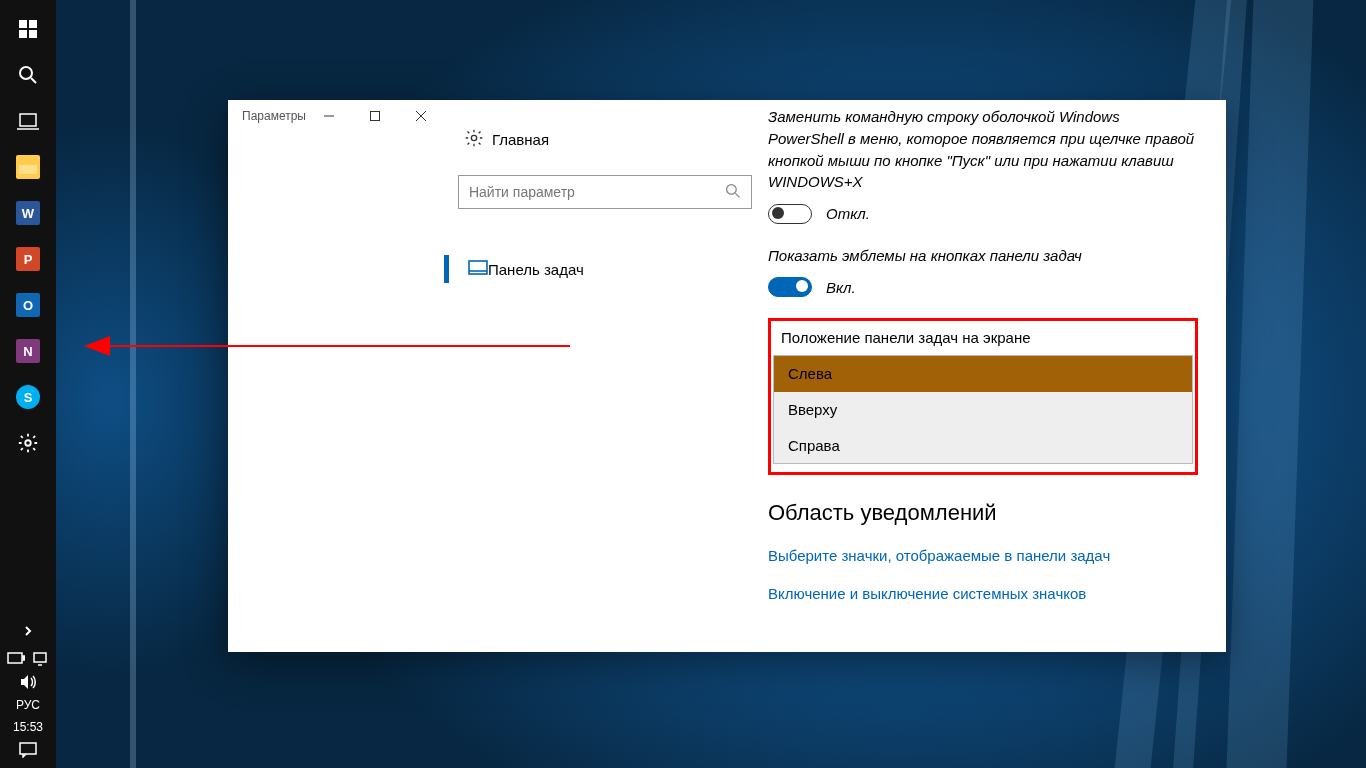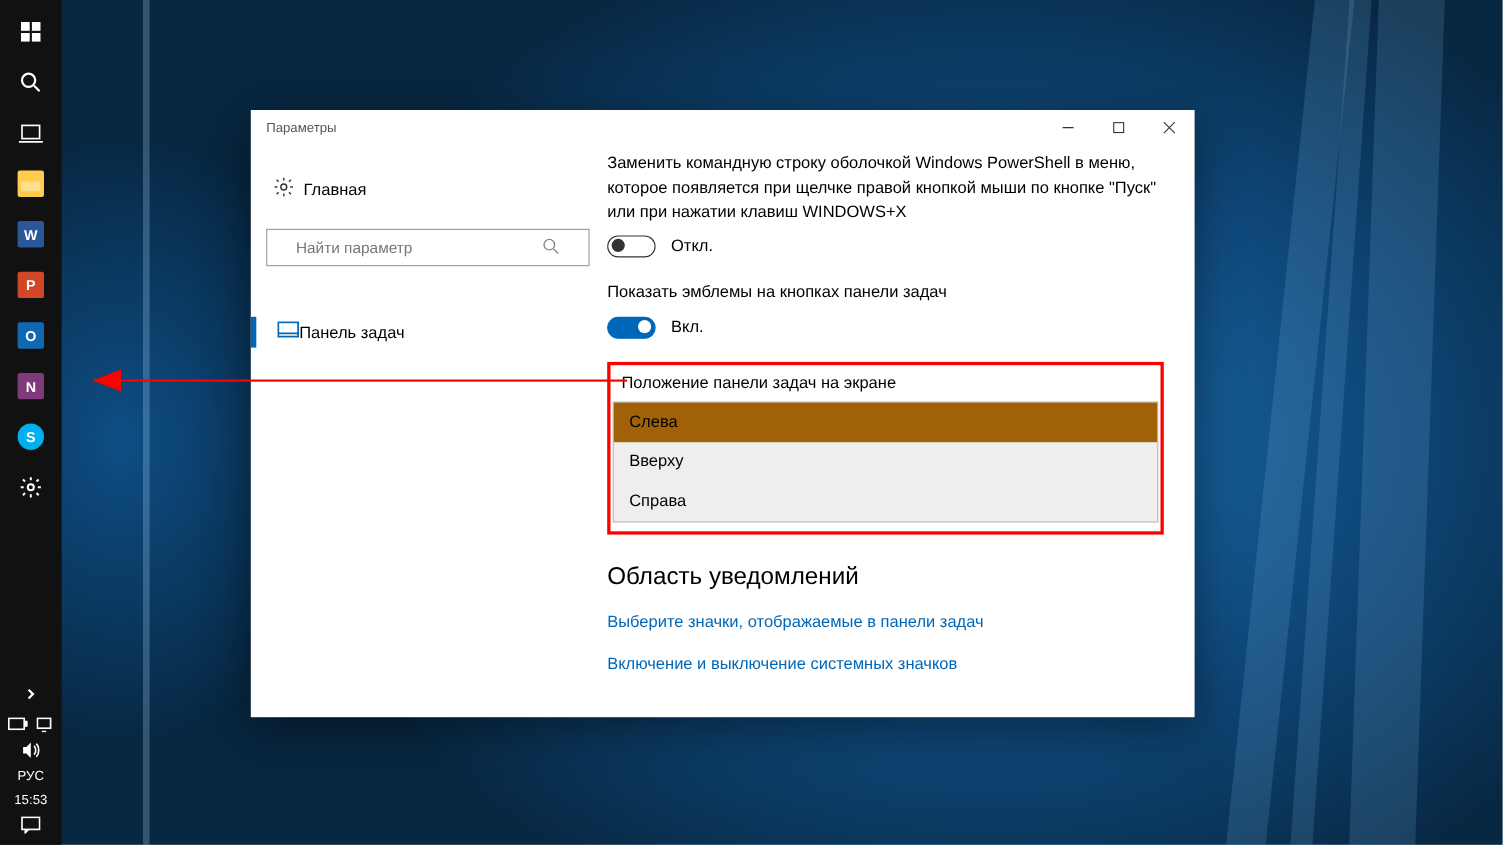--- a/index.html
+++ b/index.html
@@ -42,48 +42,48 @@
   position:absolute; left:86px; top:345px; width:484px; height:2px;
   background:#ff0000; z-index:5;
 }
 .arrow::before {
   content:""; position:absolute; left:-2px; top:-9px;
   border:10px solid transparent; border-right:26px solid #ff0000; border-left:none;
 }
 
 
 .window {
-  position:absolute; left:228px; top:100px; width:858px; height:552px;
+  position:absolute; left:228px; top:100px; width:998px; height:552px;
   background:#fff; color:#000; box-shadow:0 10px 40px rgba(0,0,0,0.45);
-  display:flex; flex-direction:column;
+  display:flex; flex-direction:row;
 }
 .titlebar { height:32px; display:flex; align-items:center; font-size:12px; color:#555; }
 .titlebar .title { padding-left:14px; }
 .titlebar .spacer { flex:1; }
 .win-btn { width:46px; height:32px; display:flex; align-items:center; justify-content:center; cursor:pointer; }
 
 .body { flex:1; display:flex; overflow:hidden; }
 
 
 .left { width:316px; padding:22px 14px 0 14px; }
 .home { display:flex; align-items:center; gap:8px; font-size:15px; padding:6px 6px 18px 6px;}
 .search {
   margin-top:6px; width:294px; height:34px; border:1px solid #999;
-  display:flex; align-items:center; padding:0 26px; color:#777; font-size:14px;
+  display:flex; align-items:center; padding:0 10px; color:#777; font-size:14px;
 }
 .search .ph { flex:1; }
 .nav-item {
   margin-top:40px; display:flex; align-items:center; 
   height:40px; padding-left:10px; color:#000000; font-size:15px; position:relative; cursor:pointer;
 }
 .nav-item::before { content:""; position:absolute; left:-14px; top:6px; bottom:6px; width:5px; background:#0067b8; }
 
 
 .right { flex:1; padding:6px 28px 0 8px; font-size:15px; line-height:1.45; overflow:hidden;}
-.block { margin-bottom:20px; }
+.block { margin-bottom:20px;font-style:italic; }
 .toggle { display:flex; align-items:center; gap:14px; margin-top:10px; }
 .switch { width:44px; height:20px; border-radius:20px; border:1px solid #333; position:relative; background:#fff; cursor:pointer;}
 .switch .knob { position:absolute; top:2px; left:3px; width:12px; height:12px; border-radius:50%; background:#333; }
 .switch.on { background:#0067b8; border-color:#0067b8; }
 .switch.on .knob { left:auto; right:3px; background:#fff; }
 
 .dropdown-section {
   border:3px solid #ff0000; padding:2px 2px 8px 2px; position:relative;
 }
 .dropdown-section .label { padding:4px 6px 6px 8px; font-size:15px; }

